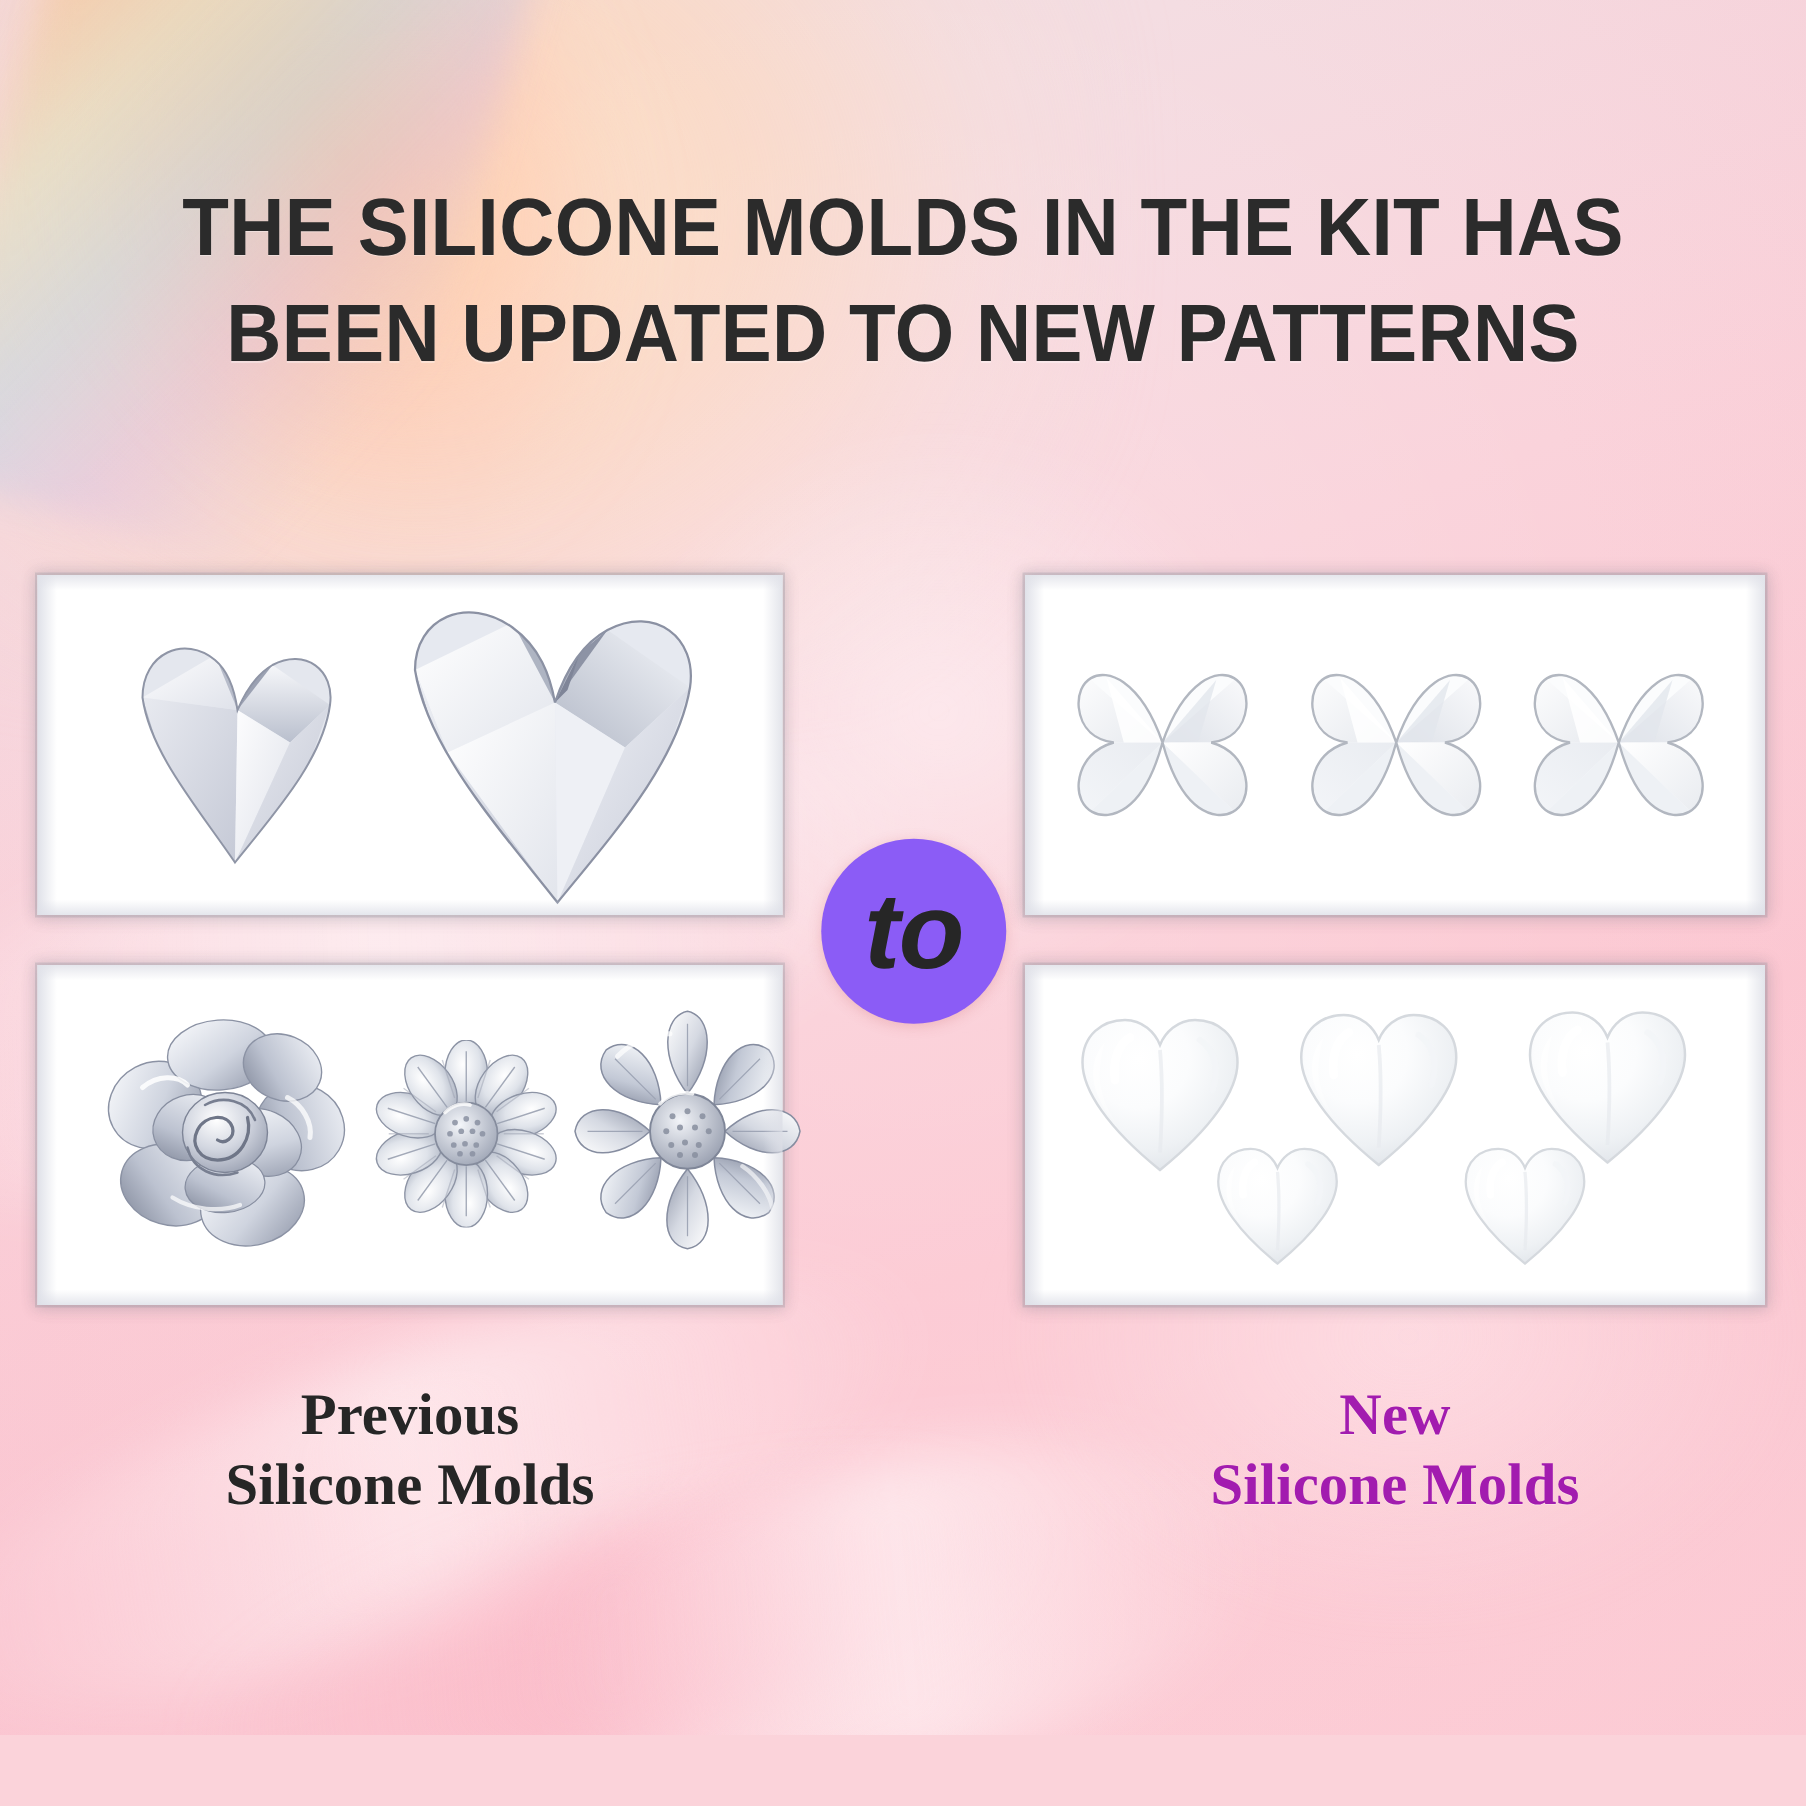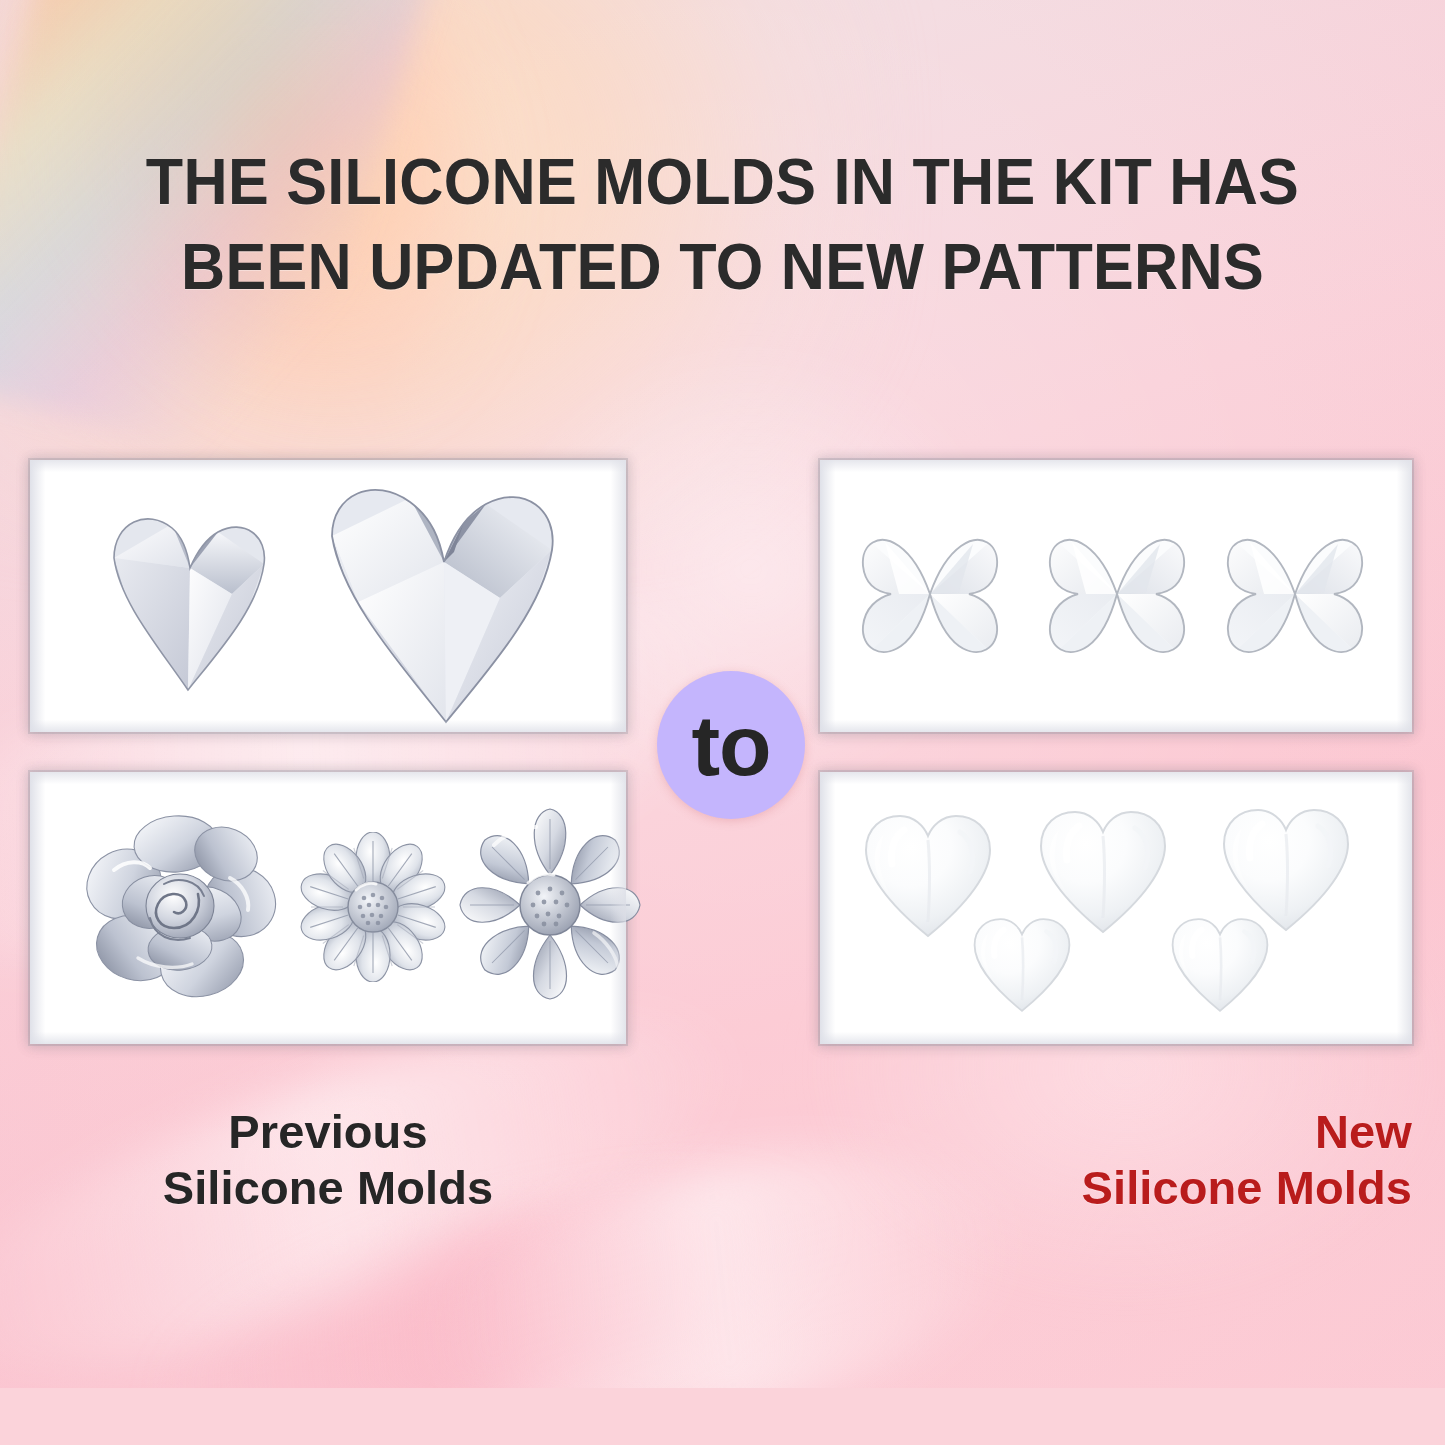--- a/index.html
+++ b/index.html
@@ -118,21 +118,21 @@
     box-shadow:0 2px 10px rgba(200,90,100,.25);
   }
 
   
   .caption{
     position:absolute;text-align:center;
     color:#262626;font-weight:700;font-size:47px;line-height:1.20;
     letter-spacing:.1px;
     text-shadow:0 1px 0 rgba(255,255,255,.30);
   }
-  .caption .ln{display:block;white-space:nowrap;}
+  .caption .ln{display:block;white-space:nowrap;font-family:Liberation Serif, serif;}
   #caption-prev{left:30px;width:596px;top:1104px;}
   #caption-new {left:820px;width:592px;top:1104px;}
 </style>
 </head>
 <body>
 
 <div class="stage">
 
   <div class="bg-base"></div>
   <div class="bg-glow-a"></div>
@@ -624,26 +624,26 @@
         <path d="M68,126 C26,92 6,62 6,40 C6,18 22,6 40,6 C54,6 64,16 68,26 C72,16 82,6 96,6 C114,6 130,18 130,40 C130,62 110,92 68,126 Z" fill="url(#phG)" stroke="#d5d9de" stroke-width="2.4"></path>
         <path d="M24,24 C14,34 12,50 18,66 C22,76 28,84 34,90 C24,76 18,58 20,44 C21,36 22,28 24,24 Z" fill="url(#phShine)"></path>
         <path d="M44,20 C34,26 30,40 32,54" fill="none" stroke="#ffffff" stroke-width="8" stroke-linecap="round" opacity=".9"></path>
         <path d="M100,22 C112,30 116,46 110,62" fill="none" stroke="#f2f5f7" stroke-width="6" stroke-linecap="round" opacity=".8"></path>
         <path d="M68,30 C70,52 70,80 68,112" fill="none" stroke="#e7eaee" stroke-width="3.4" opacity=".7"></path>
       </svg>
 
     </div>
   </div>
 
-  <div class="to-badge" style="background: #c4b5fd; color: rgb(38, 38, 38);">
+  <div class="to-badge" style="background: #8b5cf6; color: rgb(38, 38, 38); font-style: italic;">
     <span>to</span>
   </div>
 
   <div class="caption" id="caption-prev" style="color: rgb(38, 38, 38);">
     <span class="ln">Previous</span>
     <span class="ln">Silicone Molds</span>
   </div>
-  <div class="caption" id="caption-new" style="color: #b91c1c; text-align: right;">
+  <div class="caption" id="caption-new" style="color: #a21caf;">
     <span class="ln">New</span>
     <span class="ln">Silicone Molds</span>
   </div>
 
 </div>
 
 </body></html>

